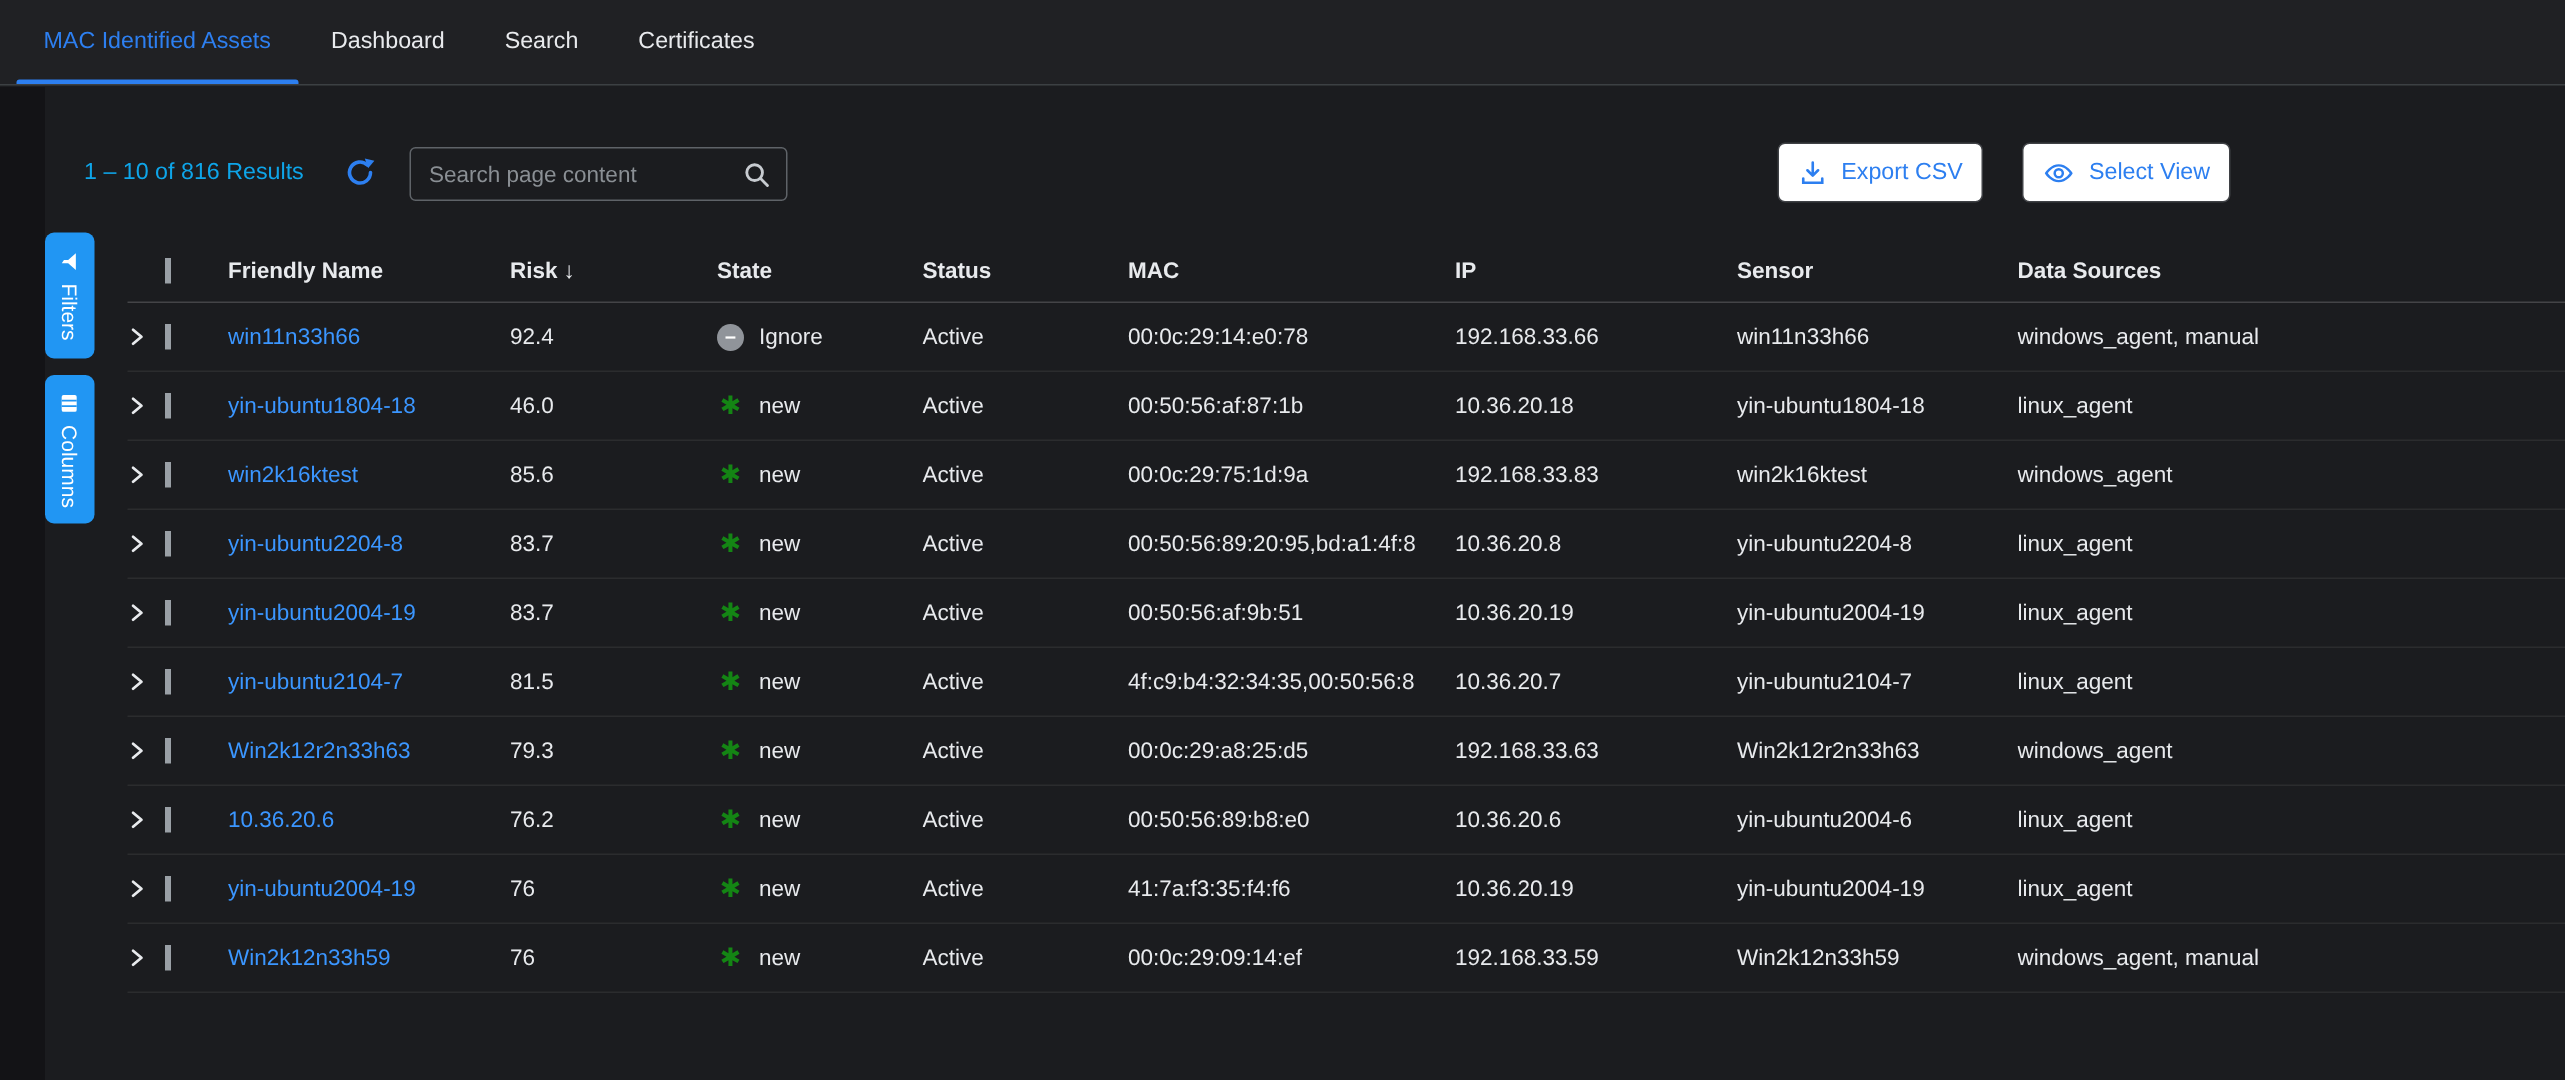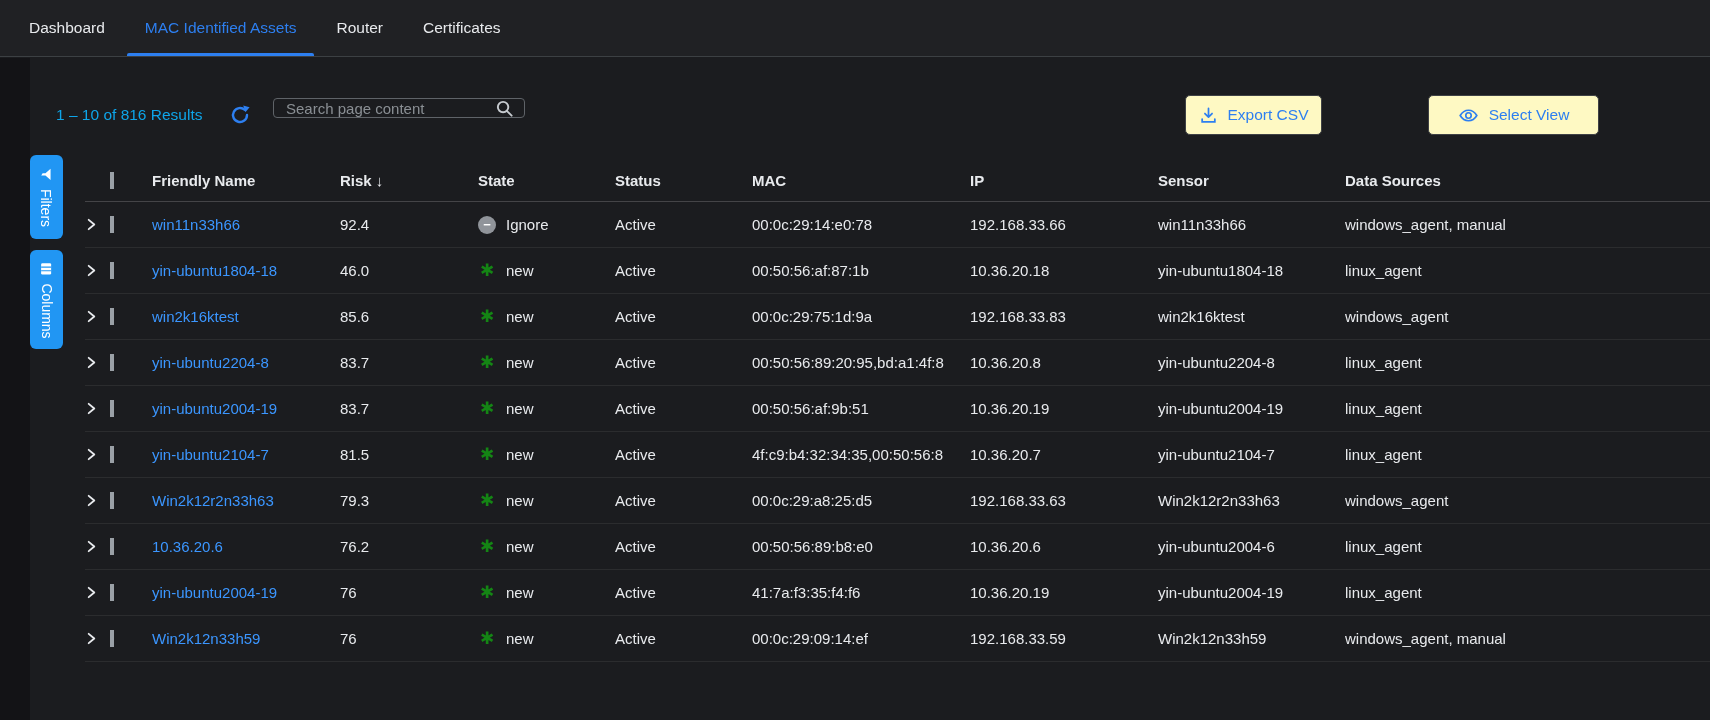--- a/index.html
+++ b/index.html
@@ -20,30 +20,30 @@
   .tab{display:flex;align-items:center;padding:0 18px;margin:0 2px;font-size:15.5px;
        color:var(--text);position:relative;cursor:pointer;white-space:nowrap}
   .tab.active{color:var(--c-accent)}
   .tab.active::after{content:"";position:absolute;left:0;right:0;bottom:0;height:3px;
        background:var(--c-accent);border-radius:2px 2px 0 0}
   
   .gutter{position:absolute;left:0;top:58px;bottom:0;width:30px;background:#131316}
   
   .results{position:absolute;left:56px;top:106px;font-size:15.5px;color:#0ea5e9}
   .refresh{position:absolute;left:228px;top:103px;width:24px;height:24px;color:var(--c-accent);cursor:pointer}
-  .search{position:absolute;left:273px;top:98px;width:252px;height:20px;
+  .search{position:absolute;left:273px;top:98px;width:252px;height:36px;
           border:1px solid #5f6368;border-radius:4px;display:flex;align-items:center;padding:0 10px;gap:8px}
   .search input{flex:1;min-width:0;background:transparent;border:none;outline:none;
           color:var(--text);font-size:15px;font-family:inherit}
   .search input::placeholder{color:#8a8f94}
   .btn{position:absolute;top:95px;height:40px;border:1px solid #3f4145;border-radius:5px;
-       background:#fef9c3;color:var(--c-accent);display:flex;align-items:center;justify-content:center;
+       background:#ffffff;color:var(--c-accent);display:flex;align-items:center;justify-content:center;
        gap:10px;font-size:15.5px;cursor:pointer}
   .btn.export{left:1185px;width:137px}
-  .btn.select{left:1428px;width:171px}
+  .btn.select{left:1348px;width:139px}
   
   .side-btn{position:absolute;left:30px;width:33px;background:var(--c-side_button);color:#fff;
        border-radius:6px;display:flex;align-items:center;justify-content:center;cursor:pointer}
   .side-btn.filters{top:155px;height:84px}
   .side-btn.columns{top:250px;height:99px}
   .side-inner{transform:rotate(90deg);display:flex;align-items:center;gap:7px;white-space:nowrap;font-size:14px}
   
   .table{position:absolute;left:85px;top:160px;right:0}
   .thead,.tr{display:grid;grid-template-columns:25px 42px 188px 138px 137px 137px 218px 188px 187px auto;
        align-items:center}
@@ -59,28 +59,28 @@
   .sicon.new{color:var(--c-state_new);font-size:17px}
   .sicon.ignore{background:var(--c-state_ignore);border-radius:50%;color:#fff;font-size:13px;
        font-weight:bold;line-height:1}
   .sortarrow{font-weight:normal;margin-left:4px}
   svg{display:block}
 </style>
 </head>
 <body>
 
 <div class="nav">
+    <div class="tab active">
+    <span>MAC Identified Assets</span>
+  </div>
     <div class="tab">
     <span>Dashboard</span>
   </div>
-    <div class="tab active">
-    <span>MAC Identified Assets</span>
-  </div>
     <div class="tab">
-    <span>Router</span>
+    <span>Search</span>
   </div>
     <div class="tab">
     <span>Certificates</span>
   </div>
   </div>
 
 <div class="gutter"></div>
 
 <div class="results">1 – 10 of 816 Results</div>
 

